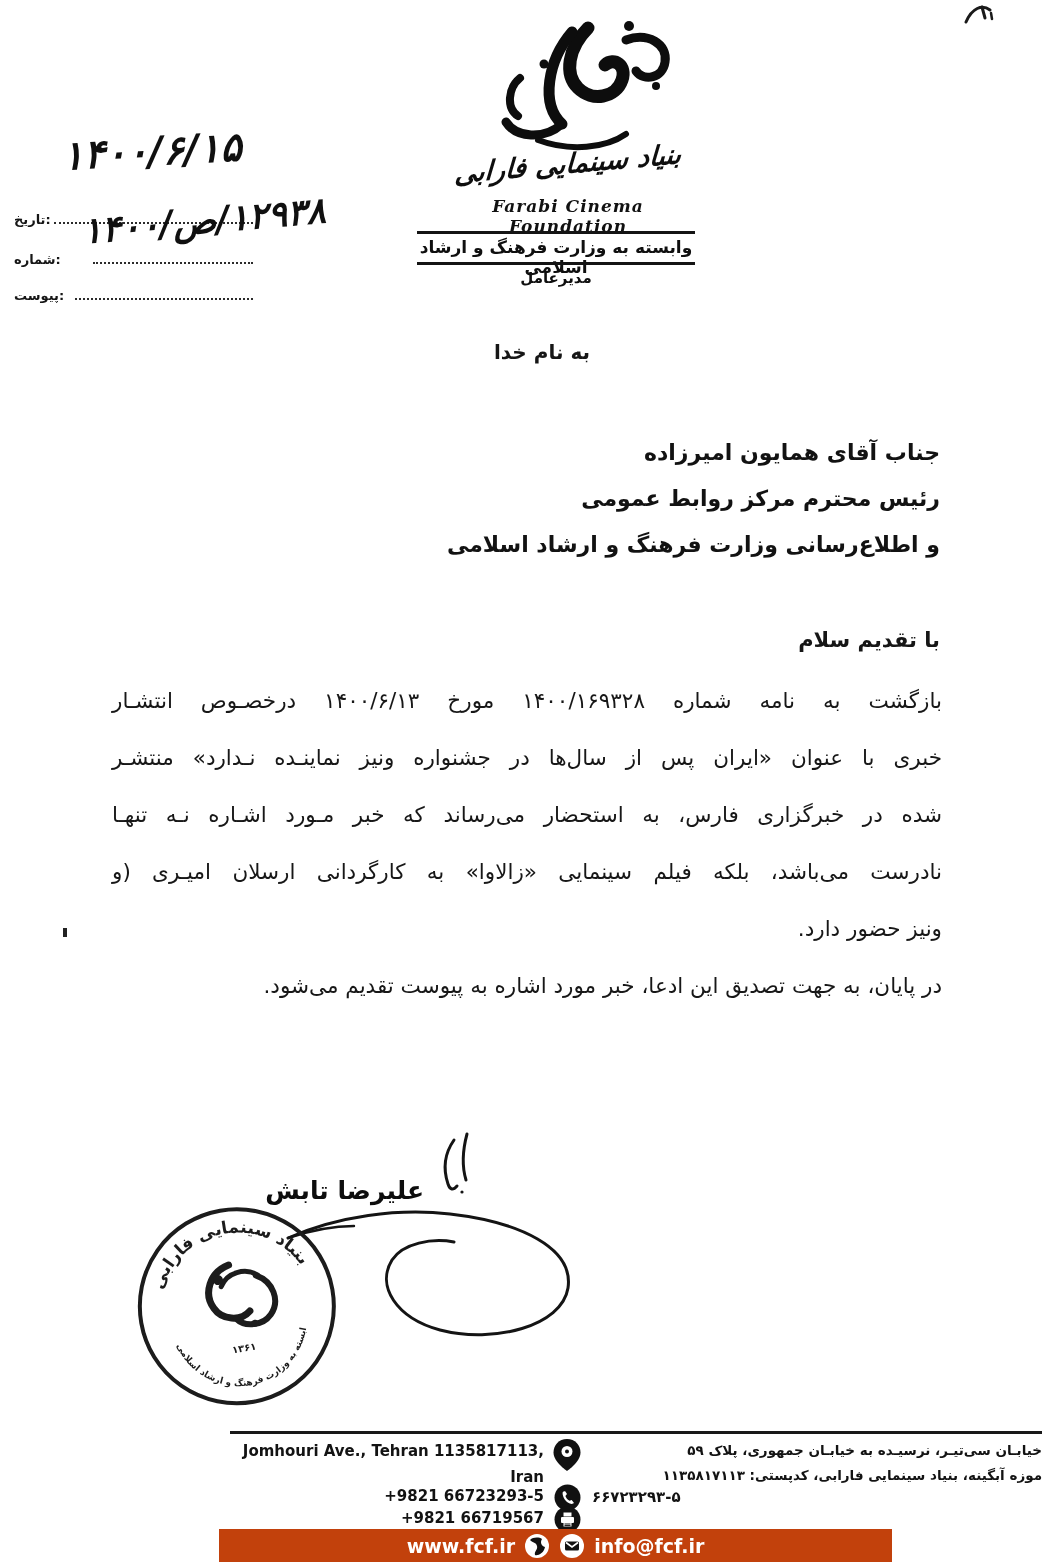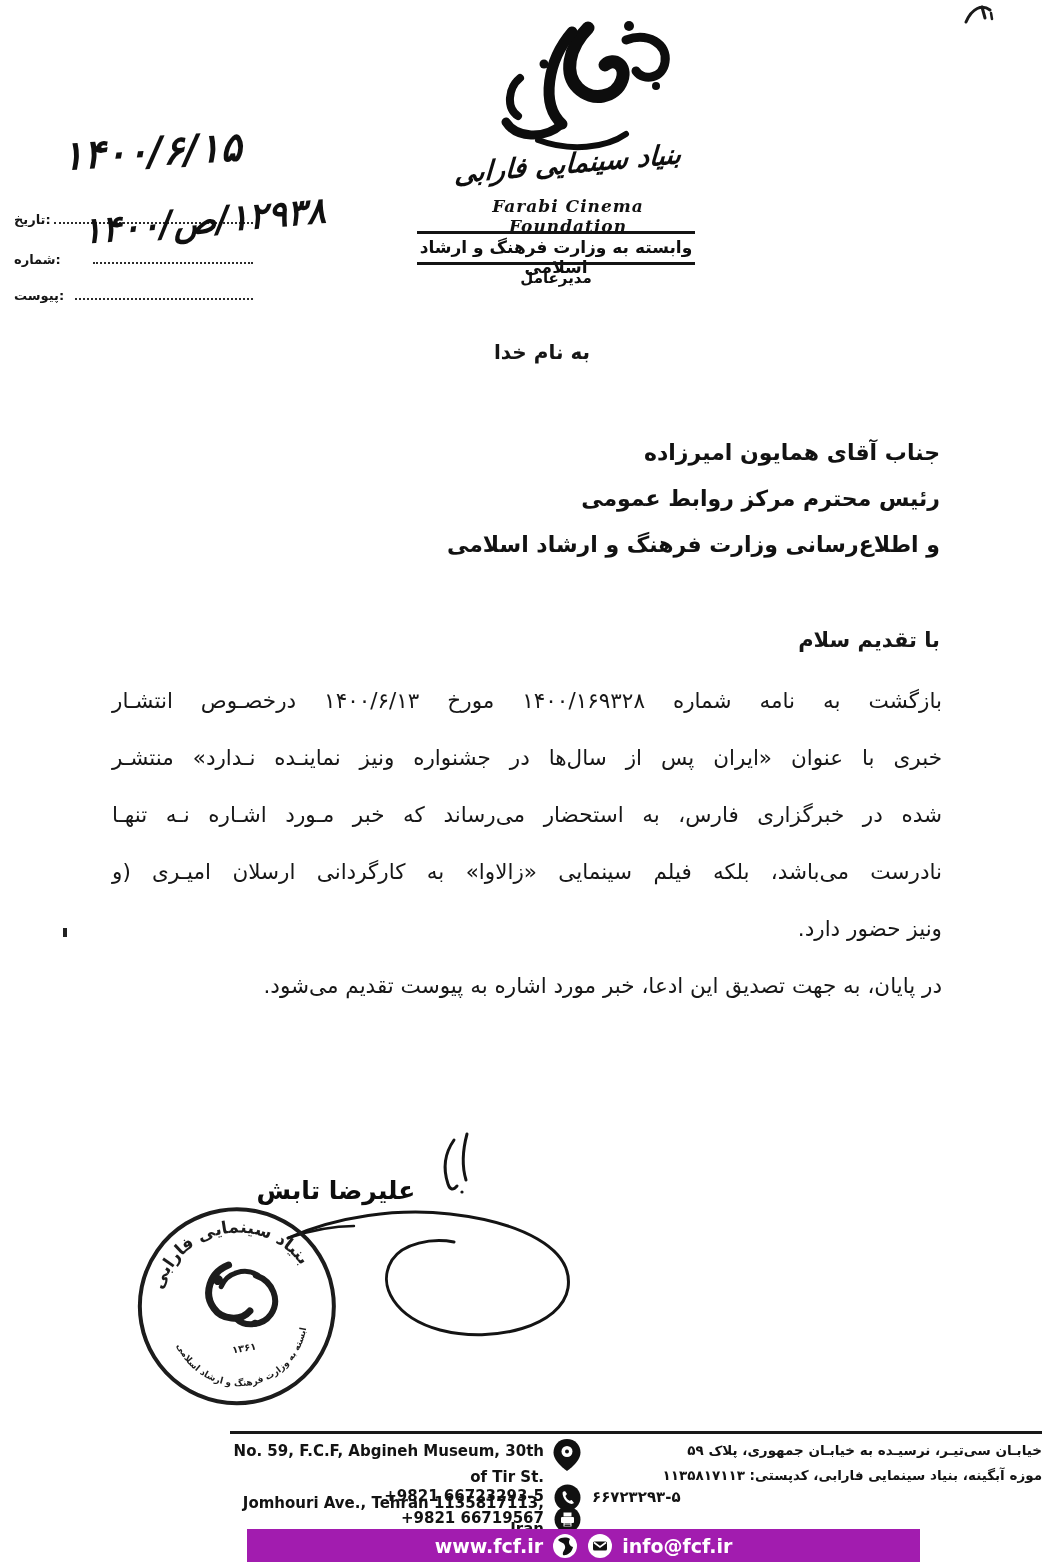--- a/index.html
+++ b/index.html
@@ -46,35 +46,35 @@
     font-size:22px;font-weight:bold;line-height:46px;color:#121212;
   }
   .salutation{position:absolute;right:102px;top:628px;direction:rtl;font-size:21px;font-weight:bold;}
   .body-text{
     position:absolute;left:112px;top:672px;width:830px;direction:rtl;
     font-size:21.5px;line-height:57px;color:#171717;
   }
   .body-text .ln-j{text-align:justify;text-align-last:justify;}
   .body-text .ln-r{text-align:right;}
   
-  .sig-name{position:absolute;left:248px;top:1176px;width:176px;text-align:center;direction:rtl;font-size:25px;font-weight:bold;color:#0d0d0d;}
+  .sig-name{position:absolute;left:248px;top:1176px;width:176px;direction:rtl;font-size:25px;font-weight:bold;color:#0d0d0d;}
   .sig-svg{position:absolute;left:282px;top:1122px;}
   .stamp-svg{position:absolute;left:130px;top:1200px;transform:rotate(-10deg);}
   
   .foot-rule{position:absolute;left:230px;top:1431px;width:812px;height:3px;background:#181818;}
   .foot-en-addr{position:absolute;left:230px;top:1438px;width:314px;text-align:right;font-size:15px;font-weight:bold;line-height:26px;color:#131313;}
   .foot-fa-addr{position:absolute;left:592px;top:1438px;width:450px;direction:rtl;text-align:left;font-size:13.5px;font-weight:bold;line-height:25px;color:#131313;}
   .foot-fa-addr div{text-align:right;}
   .foot-en-phone{position:absolute;left:230px;top:1487px;width:314px;text-align:right;font-size:15px;font-weight:bold;color:#131313;}
   .foot-en-fax{position:absolute;left:230px;top:1509px;width:314px;text-align:right;font-size:15px;font-weight:bold;color:#131313;}
   .foot-fa-phone{position:absolute;left:592px;top:1488px;direction:ltr;font-size:15px;font-weight:bold;color:#131313;}
   .foot-fa-fax{position:absolute;left:592px;top:1538px;direction:ltr;font-size:15px;font-weight:bold;color:#131313;}
   .icon-abs{position:absolute;}
   .black-bar{
-    position:absolute;left:247px;top:1529px;width:673px;height:33px;background:#a21caf;
+    position:absolute;left:219px;top:1529px;width:673px;height:33px;background:#c2410c;
     display:flex;align-items:center;justify-content:center;gap:9px;
     color:#ffffff;font-size:19px;font-weight:bold;
   }
   .speck{position:absolute;background:#222;}
   .corner-svg{position:absolute;left:958px;top:0px;}
 </style>
 </head>
 <body>
 
 <div class="page">
@@ -172,21 +172,20 @@
       <path d="M95 84 C103 71 122 69 133 79" stroke-width="5"></path>
       <circle cx="93" cy="77" r="5" fill="#1c1c1c" stroke="none"></circle>
       <circle cx="122" cy="126" r="3.5" fill="#1c1c1c" stroke="none"></circle>
     </g>
     <text x="107" y="152" font-size="10" font-weight="bold" fill="#1c1c1c" text-anchor="middle">۱۳۶۱</text>
   </svg>
 
   <div class="foot-rule"></div>
 
   <div class="foot-en-addr">
-    <div>No. 59, F.C.F, Abgineh Museum, 30th of Tir St.</div>
     <div>Jomhouri Ave., Tehran 1135817113, Iran</div>
   </div>
 
   <svg class="icon-abs" style="left:552px;top:1437px;" width="30" height="36" viewBox="0 0 30 36">
     <path d="M15 2 C7 2 1.5 8 1.5 15.5 C1.5 25 15 34 15 34 C15 34 28.5 25 28.5 15.5 C28.5 8 23 2 15 2 Z" fill="#111"></path>
     <circle cx="15" cy="14.5" r="5.5" fill="#fff"></circle>
     <circle cx="15" cy="14.5" r="2" fill="#111"></circle>
   </svg>
 
   <div class="foot-fa-addr">

